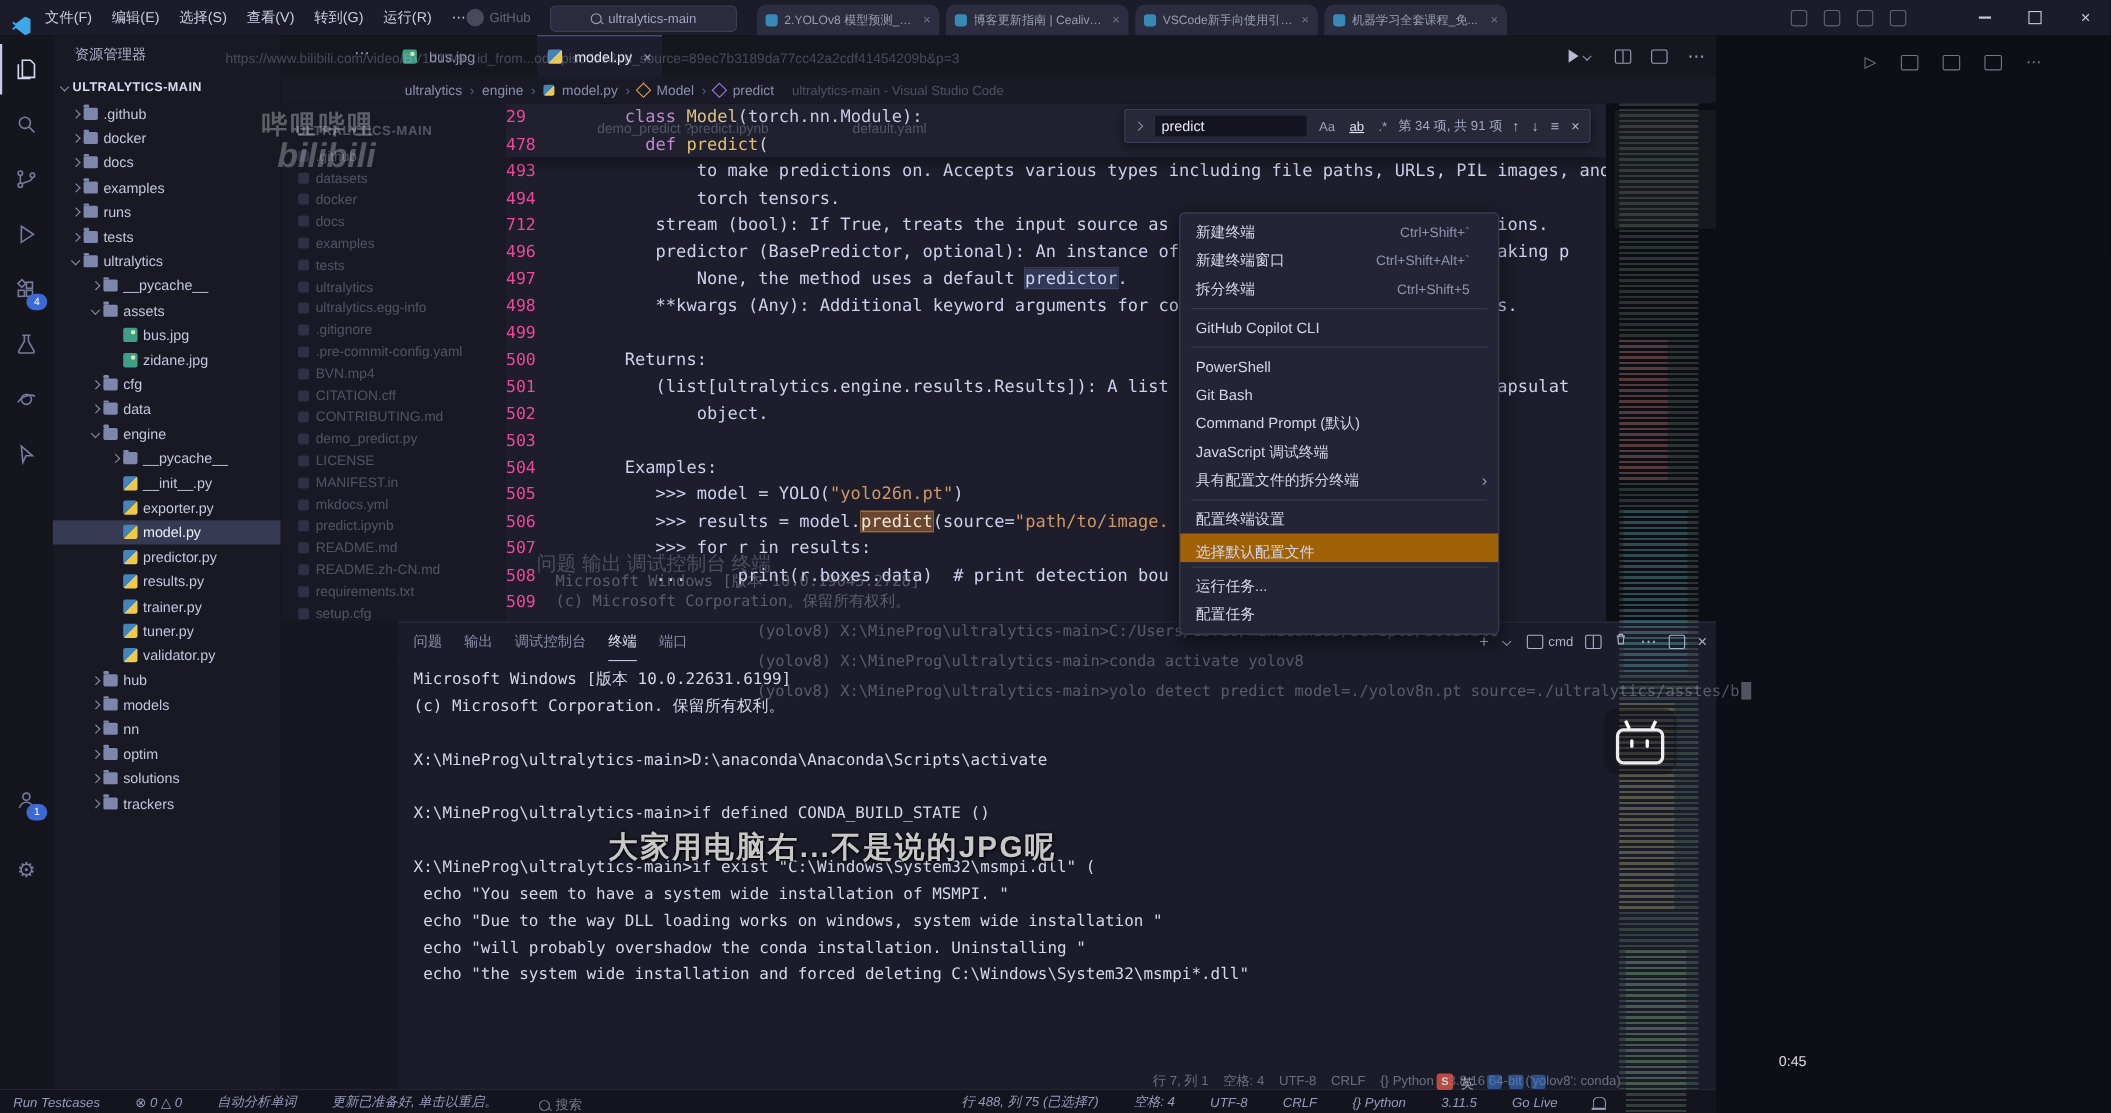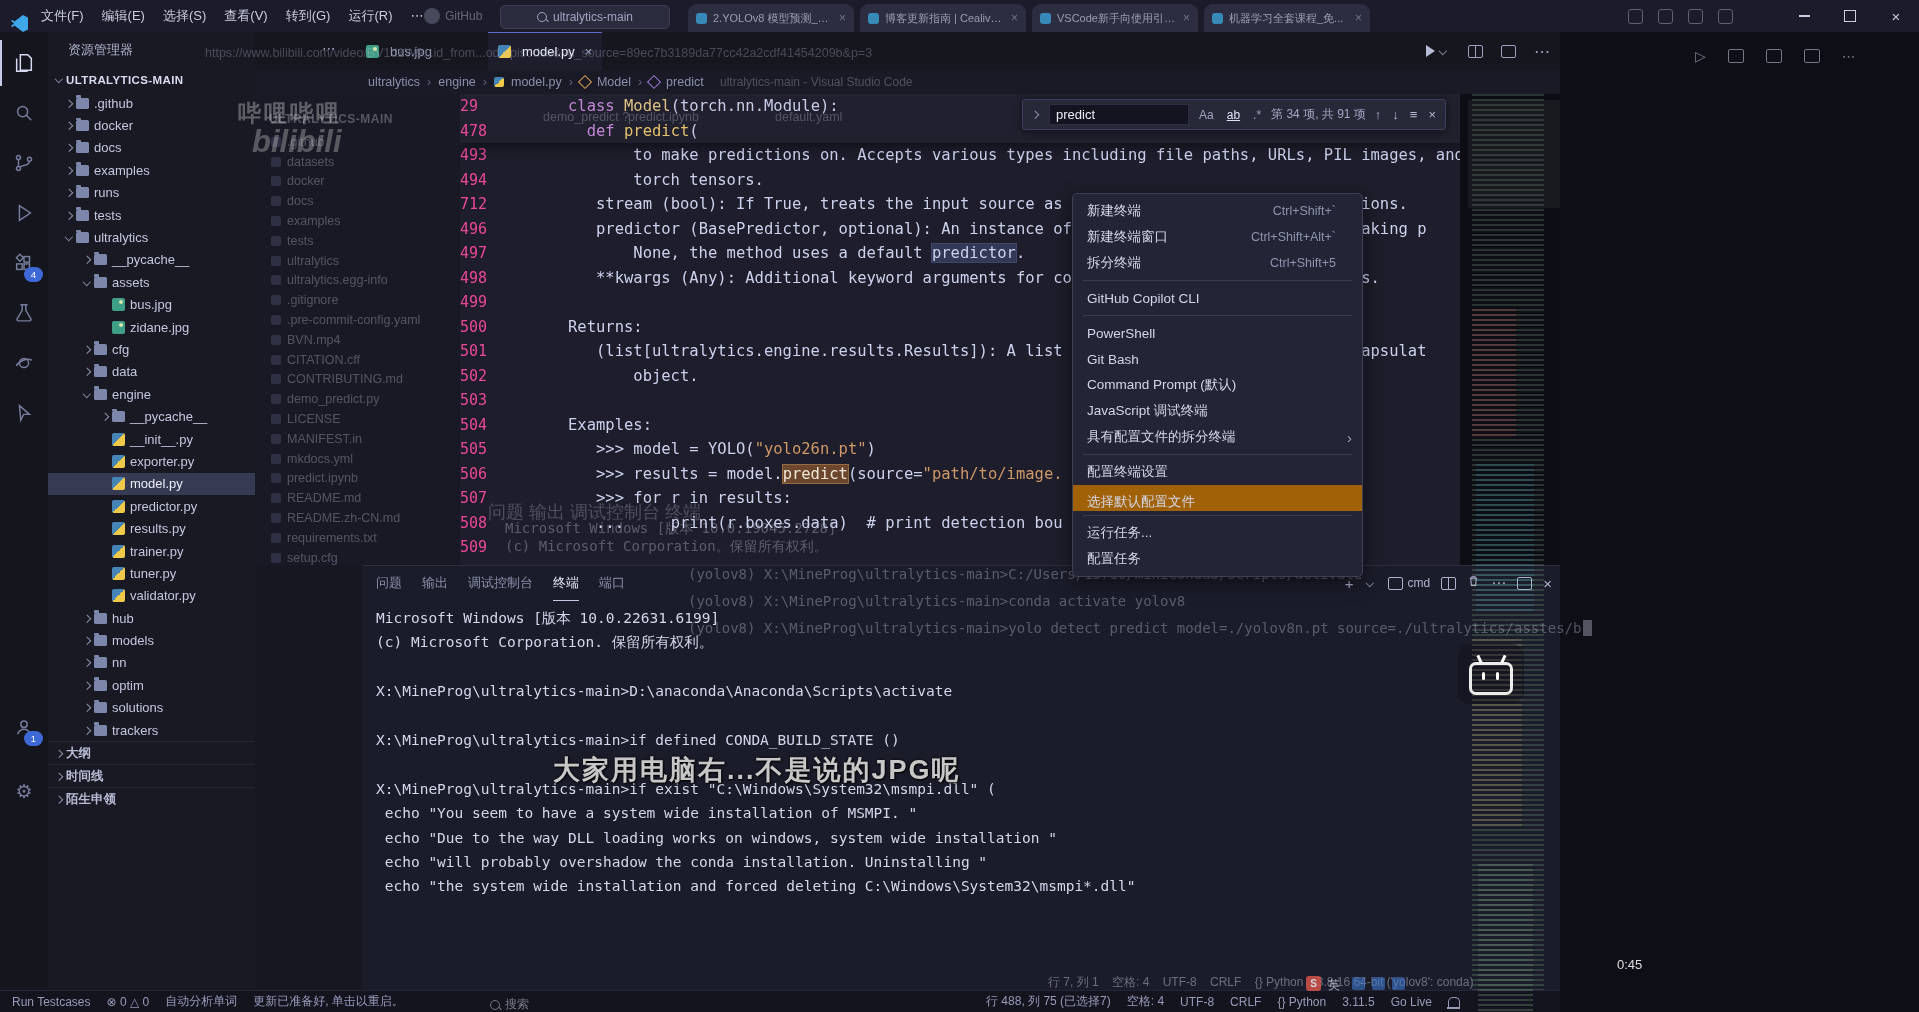--- a/index.html
+++ b/index.html
@@ -116,21 +116,21 @@
   .t-actions{position:absolute;right:8px;top:0;height:34px;display:flex;align-items:center;gap:11px;z-index:45;color:#aeb2cc;}
   .ta{font-size:15px;cursor:pointer;}
   .t-cmdpill{display:flex;align-items:center;gap:5px;font-size:12px;cursor:pointer;}
   #tlines{padding-top:6px;}
   .tline{font-family:"DejaVu Sans Mono",monospace;font-size:14.5px;color:#d3d7ea;line-height:24.4px;white-space:pre;padding-left:14px;}
   .gterm{position:absolute;font-family:"DejaVu Sans Mono",monospace;font-size:14px;color:#cdd2e8;opacity:.34;white-space:pre;z-index:12;}
   .g-cursor::after{content:"";display:inline-block;width:9px;height:16px;background:#d8dcee;vertical-align:-3px;margin-left:2px;}
   
   .statusbar{position:absolute;left:0;top:990px;width:1560px;height:22px;background:#14141f;border-top:1px solid #252538;display:flex;align-items:center;
     justify-content:space-between;padding:0 100px 0 12px;z-index:20;font-size:12px;box-sizing:border-box;}
-  #sbl,#sbr{display:flex;gap:16px;align-items:center;}
+  #sbl,#sbr{display:flex;gap:32px;align-items:center;font-style:italic;}
   .sbi{color:#969bb8;white-space:nowrap;cursor:pointer;}
   .bell{width:10px;height:9px;border:1.3px solid #969bb8;border-radius:5px 5px 0 0;border-bottom:none;position:relative;}
   .bell::after{content:"";position:absolute;left:-2px;bottom:-2px;width:13px;height:1.3px;background:#969bb8;}
   .g-status{position:absolute;left:1048px;top:974px;font-size:12px;color:#b9bdd4;opacity:.5;z-index:25;white-space:pre;}
   .g-sbadge{position:absolute;left:1306px;top:976px;width:15px;height:15px;background:#e2574b;border-radius:3px;color:#fff;font-size:10px;font-weight:bold;
     display:flex;align-items:center;justify-content:center;opacity:.8;z-index:25;}
   .g-ime{position:absolute;left:1328px;top:977px;font-size:12px;color:#dfe2f0;opacity:.7;z-index:25;}
   .g-blue1,.g-blue2,.g-blue3{position:absolute;top:977px;width:13px;height:13px;background:#3f7ed8;border-radius:2px;opacity:.55;z-index:25;}
   .g-blue1{left:1352px;}.g-blue2{left:1372px;}.g-blue3{left:1392px;}
   .g-search{position:absolute;left:490px;top:996px;display:flex;align-items:center;gap:5px;color:#c3c7da;font-size:12px;opacity:.55;z-index:26;}
@@ -431,34 +431,20 @@
           <span class="chev right"></span>
           <span class="fic folder"></span>
           <span class="tlabel">solutions</span>
         </div>
         <div class="trow lv2">
           <span class="chev right"></span>
           <span class="fic folder"></span>
           <span class="tlabel">trackers</span>
         </div>
       </div>
-    <div id="sb-sections">
-        <div class="sbsec">
-          <span class="chev right"></span>
-          <span>大纲</span>
-        </div>
-        <div class="sbsec">
-          <span class="chev right"></span>
-          <span>时间线</span>
-        </div>
-        <div class="sbsec">
-          <span class="chev right"></span>
-          <span>陌生申领</span>
-        </div>
-      </div>
   </div>
   <div class="more-dots">⋯</div>
 
   <div class="tabbar">
     <div id="etabs">
         <div class="etab">
           <span class="fic image"></span>
           <span class="etl">bus.jpg</span>
         </div>
         <div class="etab act">

